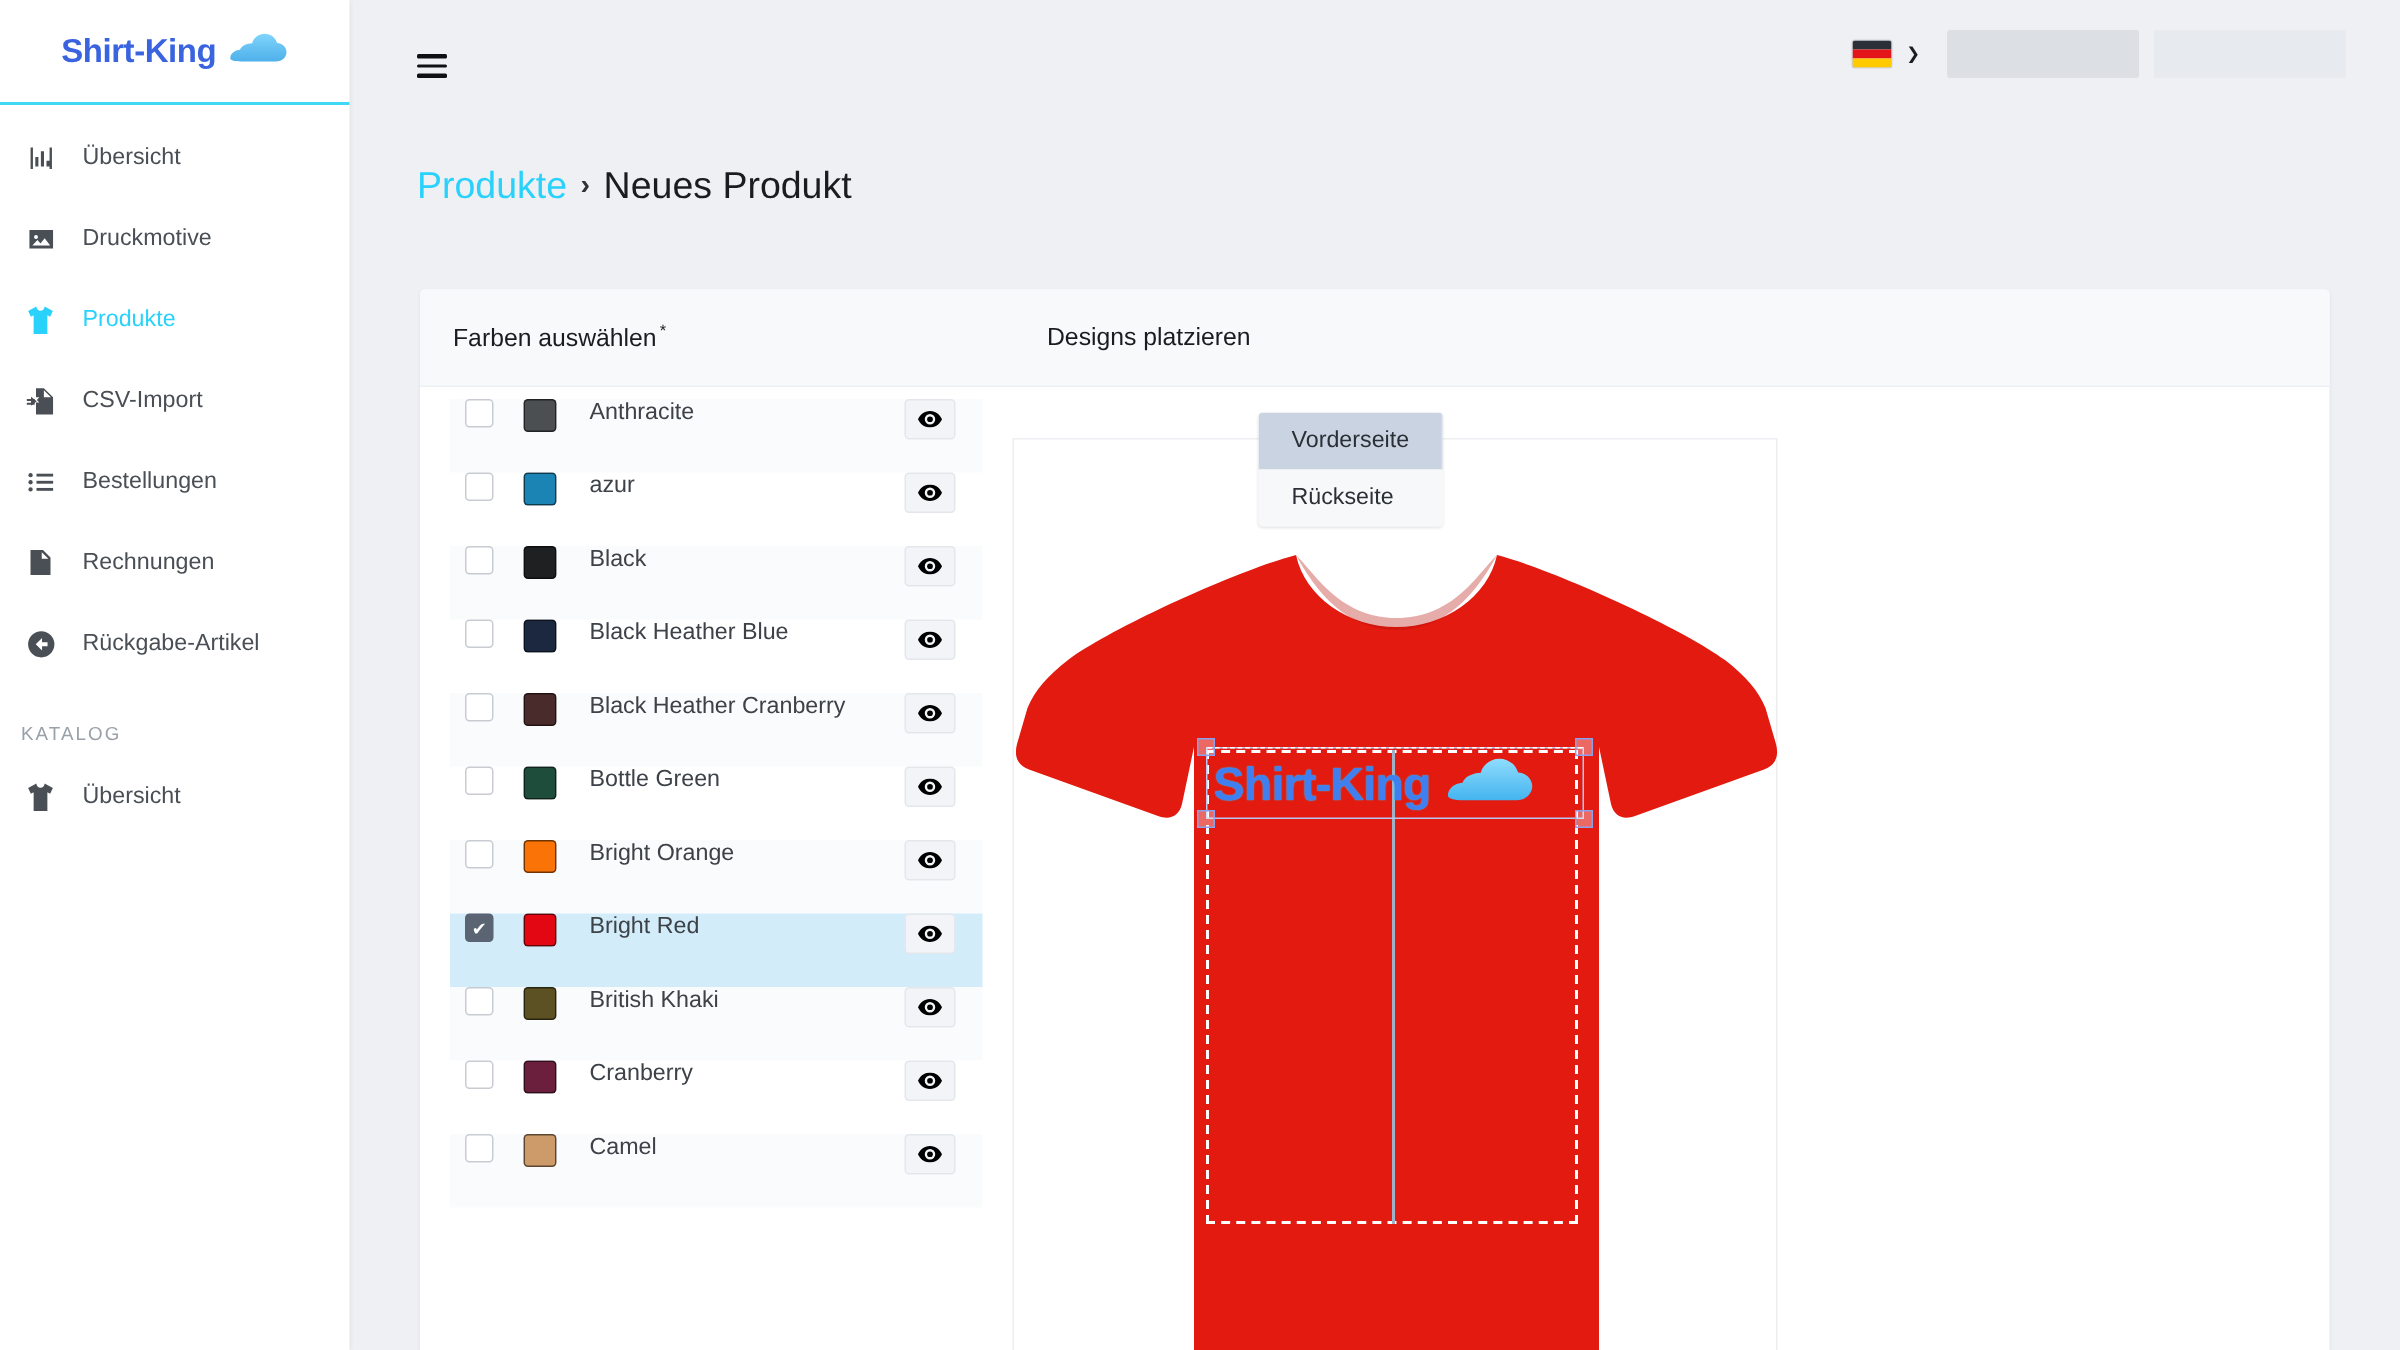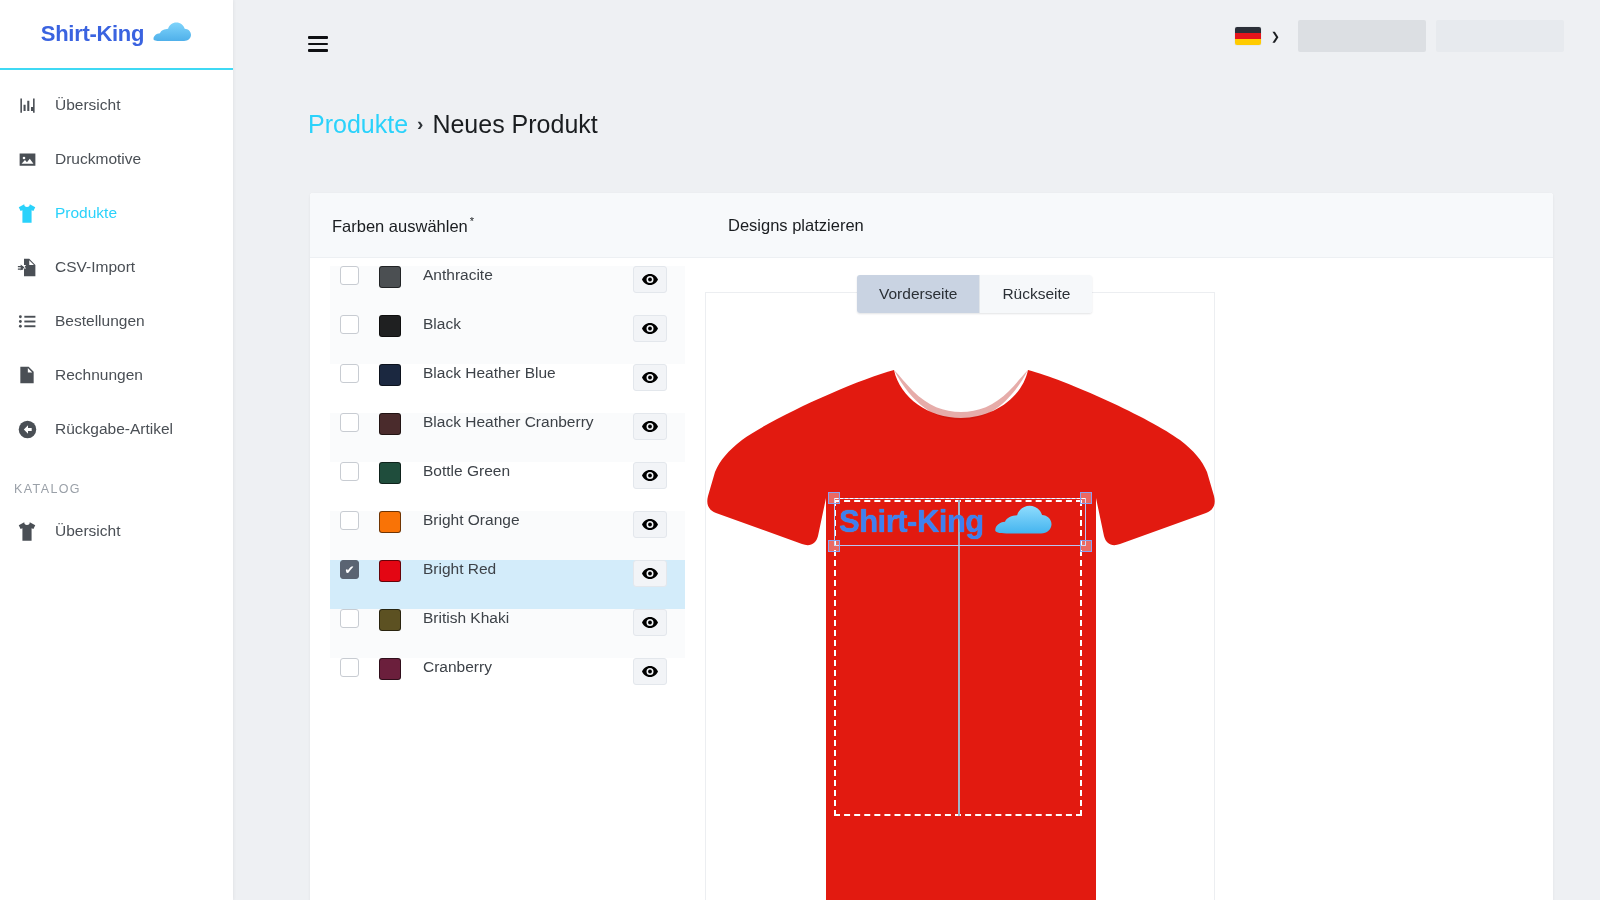--- a/index.html
+++ b/index.html
@@ -2,21 +2,21 @@
 <html><head>
 <meta charset="utf-8">
 <style>
   * { box-sizing: border-box; margin: 0; padding: 0; }
   html, body {
     width: 1600px; height: 900px;
     font-family: "Liberation Sans", sans-serif;
     background: #eef0f3;
     overflow: hidden;
   }
-  .app { position: relative; width: 1600px; height: 900px; display: flex; gap: 30px; }
+  .app { position: relative; width: 1600px; height: 900px; display: flex; }
 
   
   .sidebar {
     width: 233px; height: 900px; background: #ffffff;
     flex: 0 0 233px; position: relative; z-index: 5;
     box-shadow: 1px 0 3px rgba(0,0,0,0.05);
   }
   .brand {
     height: 70px; display: flex; align-items: center; justify-content: center;
     border-bottom: 2px solid #3fd9f4; gap: 8px;
@@ -130,23 +130,24 @@
   .eye-btn {
     width: 34px; height: 27px; flex: 0 0 34px; background: #f2f4f7;
     border: 1px solid #e3e7ec; border-radius: 3px;
     display: flex; align-items: center; justify-content: center;
     margin-right: 18px; cursor: pointer;
   }
 
   
   .preview-col { flex: 1 1 auto; position: relative; }
   .tabs {
-    position: absolute; left: 152px; top: 17px; display: flex;
+    position: absolute; left: 164px; top: 17px; display: flex;
     border-radius: 3px; overflow: hidden; z-index: 4;
     box-shadow: 0 1px 2px rgba(16,24,40,0.12);
+    flex-direction: column;
   }
   .tab {
     padding: 10px 22px; font-size: 15.5px; color: #2b3036;
     background: #f6f8fa; cursor: pointer; border-right: 1px solid #e2e6ea;
   }
   .tab.active { background: #c9d3e2; }
   .tab:last-child { border-right: none; }
 
   .canvas {
     position: absolute; left: 0px; top: 34px; width: 510px; height: 660px;
@@ -336,20 +337,31 @@
                 <span class="cbox"></span>
                 <span class="swatch" style="background: rgb(75, 79, 82);"></span>
                 <span class="cname">Anthracite</span>
                 <span class="eye-btn">
                   <svg width="16" height="11" viewBox="0 0 16 11">
                     <path d="M8 0C4 0 1.2 2.6 0 5.5 1.2 8.4 4 11 8 11s6.8-2.6 8-5.5C14.8 2.6 12 0 8 0zm0 9a3.5 3.5 0 1 1 0-7 3.5 3.5 0 0 1 0 7z"></path>
                     <circle cx="8" cy="5.5" r="1.9"></circle>
                   </svg>
                 </span>
               </div>
+              <div class="color-row">
+                <span class="cbox"></span>
+                <span class="swatch" style="background: rgb(27, 132, 181);"></span>
+                <span class="cname">azur</span>
+                <span class="eye-btn">
+                  <svg width="16" height="11" viewBox="0 0 16 11">
+                    <path d="M8 0C4 0 1.2 2.6 0 5.5 1.2 8.4 4 11 8 11s6.8-2.6 8-5.5C14.8 2.6 12 0 8 0zm0 9a3.5 3.5 0 1 1 0-7 3.5 3.5 0 0 1 0 7z"></path>
+                    <circle cx="8" cy="5.5" r="1.9"></circle>
+                  </svg>
+                </span>
+              </div>
               <div class="color-row odd">
                 <span class="cbox"></span>
                 <span class="swatch" style="background: rgb(31, 32, 33);"></span>
                 <span class="cname">Black</span>
                 <span class="eye-btn">
                   <svg width="16" height="11" viewBox="0 0 16 11">
                     <path d="M8 0C4 0 1.2 2.6 0 5.5 1.2 8.4 4 11 8 11s6.8-2.6 8-5.5C14.8 2.6 12 0 8 0zm0 9a3.5 3.5 0 1 1 0-7 3.5 3.5 0 0 1 0 7z"></path>
                     <circle cx="8" cy="5.5" r="1.9"></circle>
                   </svg>
                 </span>
@@ -417,20 +429,31 @@
                   <svg width="16" height="11" viewBox="0 0 16 11">
                     <path d="M8 0C4 0 1.2 2.6 0 5.5 1.2 8.4 4 11 8 11s6.8-2.6 8-5.5C14.8 2.6 12 0 8 0zm0 9a3.5 3.5 0 1 1 0-7 3.5 3.5 0 0 1 0 7z"></path>
                     <circle cx="8" cy="5.5" r="1.9"></circle>
                   </svg>
                 </span>
               </div>
               <div class="color-row">
                 <span class="cbox"></span>
                 <span class="swatch" style="background: rgb(107, 31, 60);"></span>
                 <span class="cname">Cranberry</span>
+                <span class="eye-btn">
+                  <svg width="16" height="11" viewBox="0 0 16 11">
+                    <path d="M8 0C4 0 1.2 2.6 0 5.5 1.2 8.4 4 11 8 11s6.8-2.6 8-5.5C14.8 2.6 12 0 8 0zm0 9a3.5 3.5 0 1 1 0-7 3.5 3.5 0 0 1 0 7z"></path>
+                    <circle cx="8" cy="5.5" r="1.9"></circle>
+                  </svg>
+                </span>
+              </div>
+              <div class="color-row odd">
+                <span class="cbox"></span>
+                <span class="swatch" style="background: rgb(205, 155, 106);"></span>
+                <span class="cname">Camel</span>
                 <span class="eye-btn">
                   <svg width="16" height="11" viewBox="0 0 16 11">
                     <path d="M8 0C4 0 1.2 2.6 0 5.5 1.2 8.4 4 11 8 11s6.8-2.6 8-5.5C14.8 2.6 12 0 8 0zm0 9a3.5 3.5 0 1 1 0-7 3.5 3.5 0 0 1 0 7z"></path>
                     <circle cx="8" cy="5.5" r="1.9"></circle>
                   </svg>
                 </span>
               </div>
             </div>
         </div>
 

